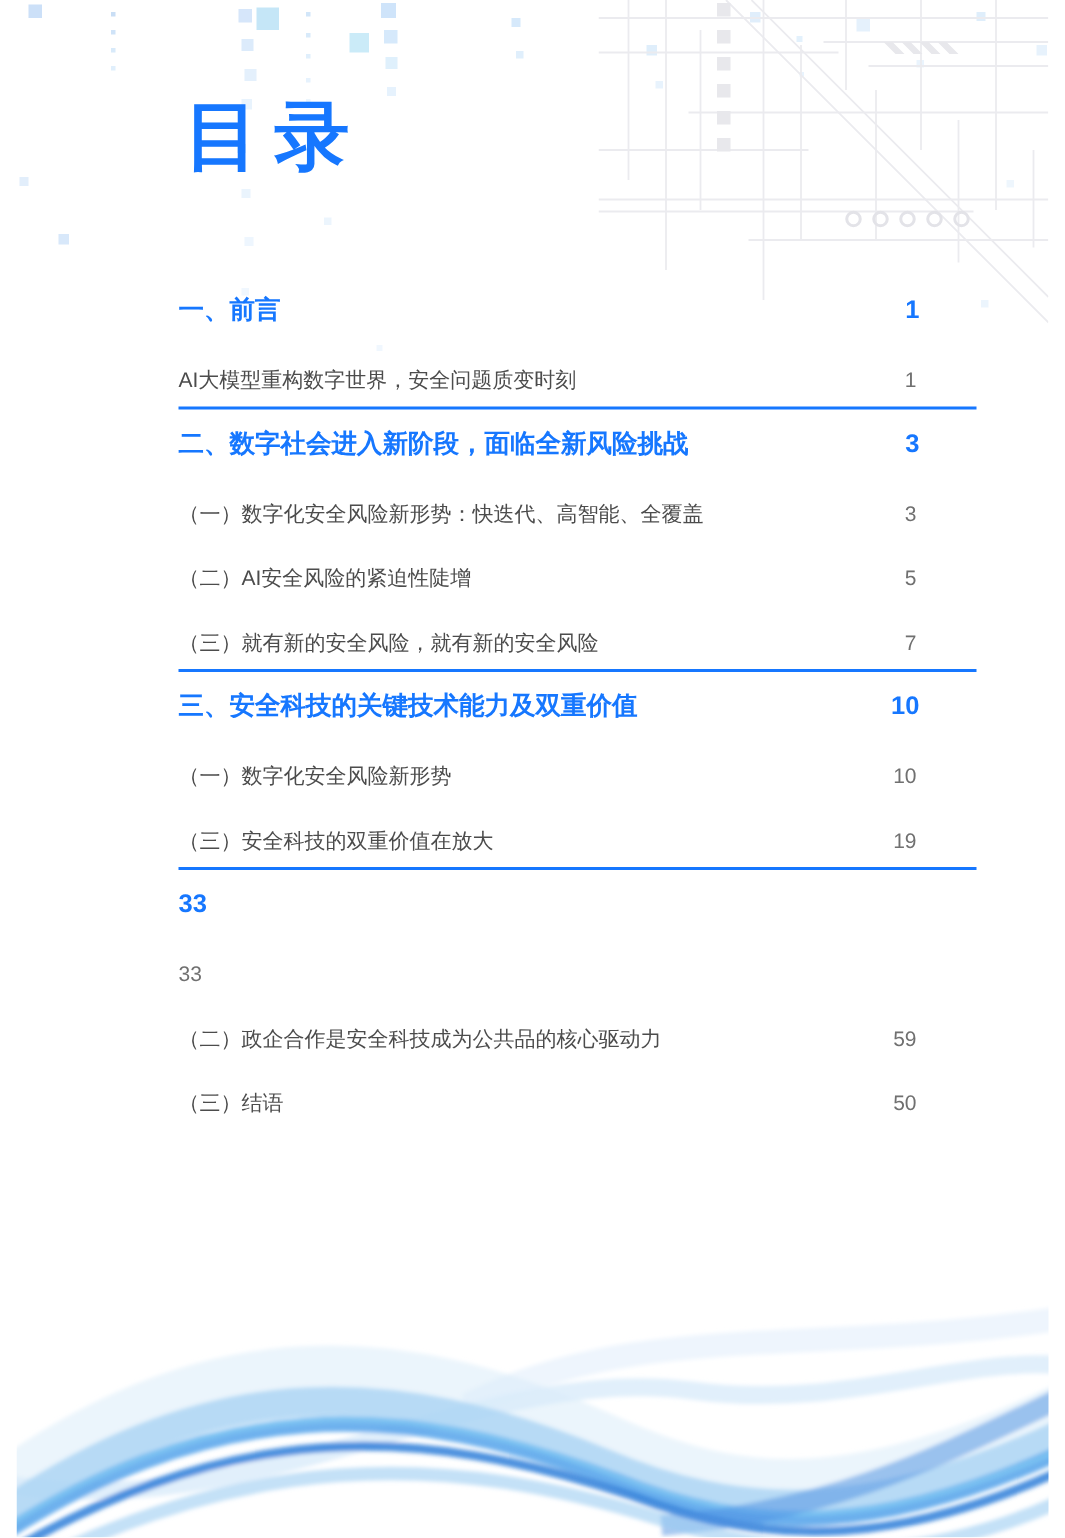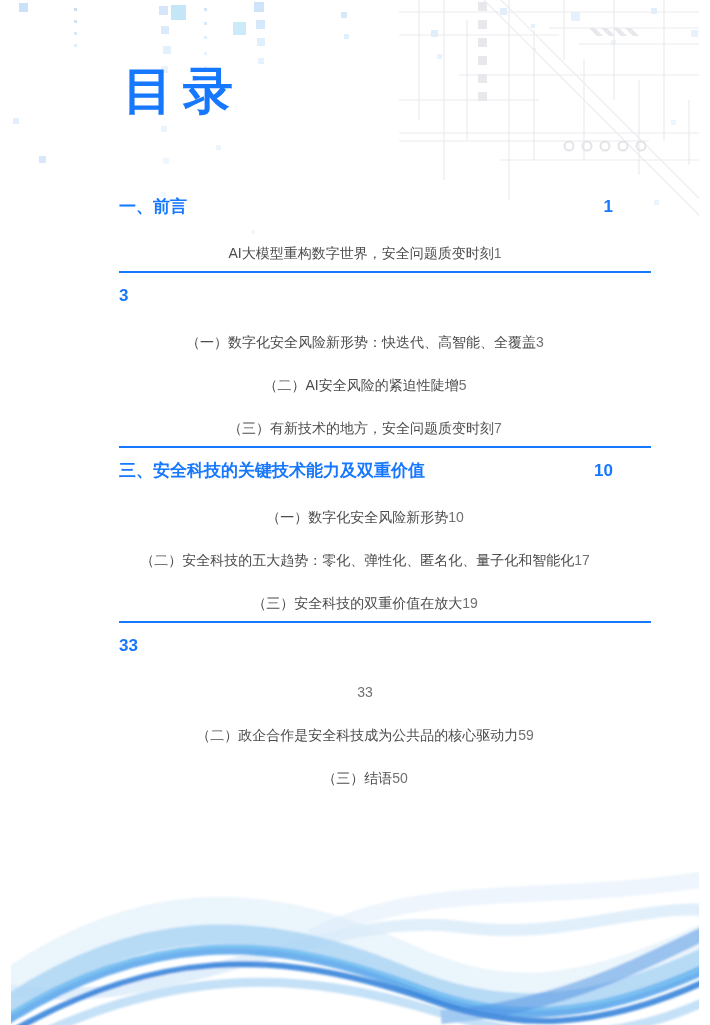--- a/index.html
+++ b/index.html
@@ -15,21 +15,21 @@
   
   .title{position:absolute;left:112px;top:58px;margin:0;
          font-size:50px;font-weight:800;letter-spacing:10px;color:#1677ff;}
 
   
   .toc{position:absolute;left:108px;top:196px;width:532px;}
   .toc section{display:block;}
   .hrow{display:flex;justify-content:space-between;align-items:baseline;
         color:#1677ff;font-size:17px;font-weight:700;line-height:22px;cursor:pointer;}
   .hrow .pg{font-size:17px;font-weight:700;padding-right:38px;}
-  .irow{display:flex;justify-content:center;align-items:baseline;
+  .irow{display:flex;justify-content:space-between;align-items:baseline;
         color:#4c4c4c;font-size:14px;line-height:16px;margin-top:27px;cursor:pointer;}
   .irow .pg{color:#707070;padding-right:40px;}
   .divider{height:2px;background:#1677ff;border:none;margin:10px 0 0 0;}
   .toc section{margin-bottom:12px;}
   .toc section:last-child .divider{display:none;}
 </style>
 </head>
 <body>
 
 <div class="page">
@@ -138,49 +138,46 @@
       </div>
       <div class="irow">
         <span>AI大模型重构数字世界，安全问题质变时刻</span>
         <span class="pg">1</span>
       </div>
       <div class="divider"></div>
     </section>
 
     <section>
       <div class="hrow">
+        <span>二、数字社会进入新阶段，面临全新风险挑战</span>
         <span class="pg">3</span>
       </div>
       <div class="irow">
         <span>（一）数字化安全风险新形势：快迭代、高智能、全覆盖</span>
         <span class="pg">3</span>
       </div>
       <div class="irow">
         <span>（二）AI安全风险的紧迫性陡增</span>
         <span class="pg">5</span>
       </div>
       <div class="irow">
-        <span>（三）有新技术的地方，安全问题质变时刻</span>
+        <span>（三）就有新的安全风险，就有新的安全风险</span>
         <span class="pg">7</span>
       </div>
       <div class="divider"></div>
     </section>
 
     <section>
       <div class="hrow">
         <span>三、安全科技的关键技术能力及双重价值</span>
         <span class="pg">10</span>
       </div>
       <div class="irow">
         <span>（一）数字化安全风险新形势</span>
         <span class="pg">10</span>
-      </div>
-      <div class="irow">
-        <span>（二）安全科技的五大趋势：零化、弹性化、匿名化、量子化和智能化</span>
-        <span class="pg">17</span>
       </div>
       <div class="irow">
         <span>（三）安全科技的双重价值在放大</span>
         <span class="pg">19</span>
       </div>
       <div class="divider"></div>
     </section>
 
     <section>
       <div class="hrow">

